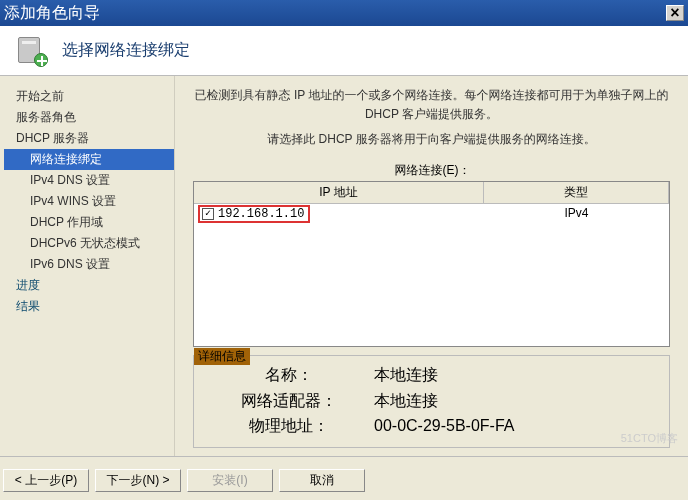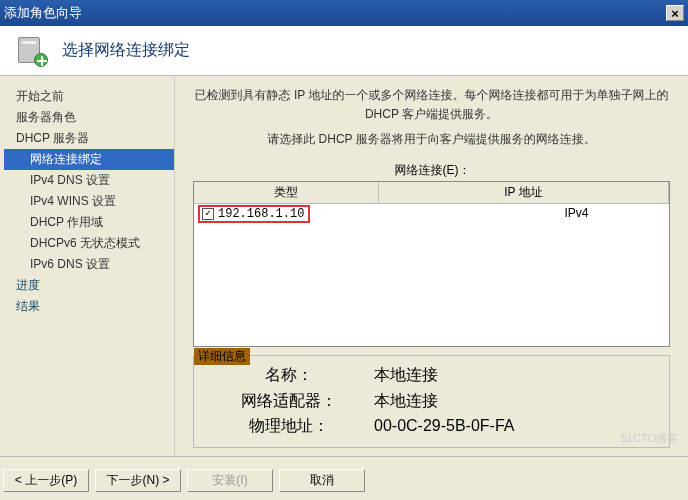--- a/index.html
+++ b/index.html
@@ -1,17 +1,17 @@
 <!DOCTYPE html>
 <html><head>
 <meta charset="utf-8">
 <style>
   * { box-sizing: border-box; margin: 0; padding: 0; }
   html, body { width: 688px; height: 500px; font-family: "Microsoft YaHei", Tahoma, Arial, sans-serif; font-size: 12px; background: #ece9d8; overflow: hidden; }
-  .titlebar { height: 20px; background: linear-gradient(#2a5dab,#1b4892); color: #fff; display: flex; align-items: center; padding: 13px 4px; font-size: 13px; }
+  .titlebar { height: 20px; background: linear-gradient(#2a5dab,#1b4892); color: #fff; display: flex; align-items: center; padding: 13px 4px; font-size: 16px; }
   .titlebar .title { flex: 1; }
   .titlebar .close { width: 18px; height: 16px; background: #d6d3ce; color: #000; display: flex; align-items: center; justify-content: center; font-weight: bold; font-family: Arial; border: 1px solid #888; border-top-color:#fff; border-left-color:#fff; cursor: pointer; }
   .header { height: 50px; background: #fff; border-bottom: 1px solid #bbb; display: flex; align-items: center; padding: 0 16px; }
   .header .icon { width: 32px; height: 32px; margin-right: 14px; position: relative; }
   .header .icon .server { width: 22px; height: 26px; background: #c9c9c9; border: 1px solid #888; border-radius: 2px; position: absolute; top: 2px; left: 2px; }
   .header .icon .server::before { content:""; position:absolute; top:3px; left:3px; width:14px; height:3px; background:#eee; }
   .header .icon .plus { position:absolute; bottom:0; right:0; width:14px; height:14px; background:#4caf50; border-radius:50%; border:1px solid #2e7d32; }
   .header .icon .plus::before, .header .icon .plus::after { content:""; position:absolute; background:#fff; }
   .header .icon .plus::before { left:6px; top:2px; width:2px; height:10px; }
   .header .icon .plus::after { top:6px; left:2px; height:2px; width:10px; }
@@ -76,22 +76,22 @@
       <div class="item disabled">结果</div>
     </div>
 
   <div class="main">
     <p>已检测到具有静态 IP 地址的一个或多个网络连接。每个网络连接都可用于为单独子网上的 DHCP 客户端提供服务。</p>
     <p>请选择此 DHCP 服务器将用于向客户端提供服务的网络连接。</p>
     <div class="list-label">网络连接(E)：</div>
 
     <div class="list-box">
       <div class="list-header">
+        <div class="col col-ip">IP 地址</div>
         <div class="col col-type">类型</div>
-        <div class="col col-ip">IP 地址</div>
       </div>
       <div id="list-rows">
           <div class="list-row">
             <div class="cell-ip">
               <span class="highlight-box">
                 <span class="chk checked"></span>
                 <span>192.168.1.10</span>
               </span>
             </div>
             <div class="cell-type">IPv4</div>

